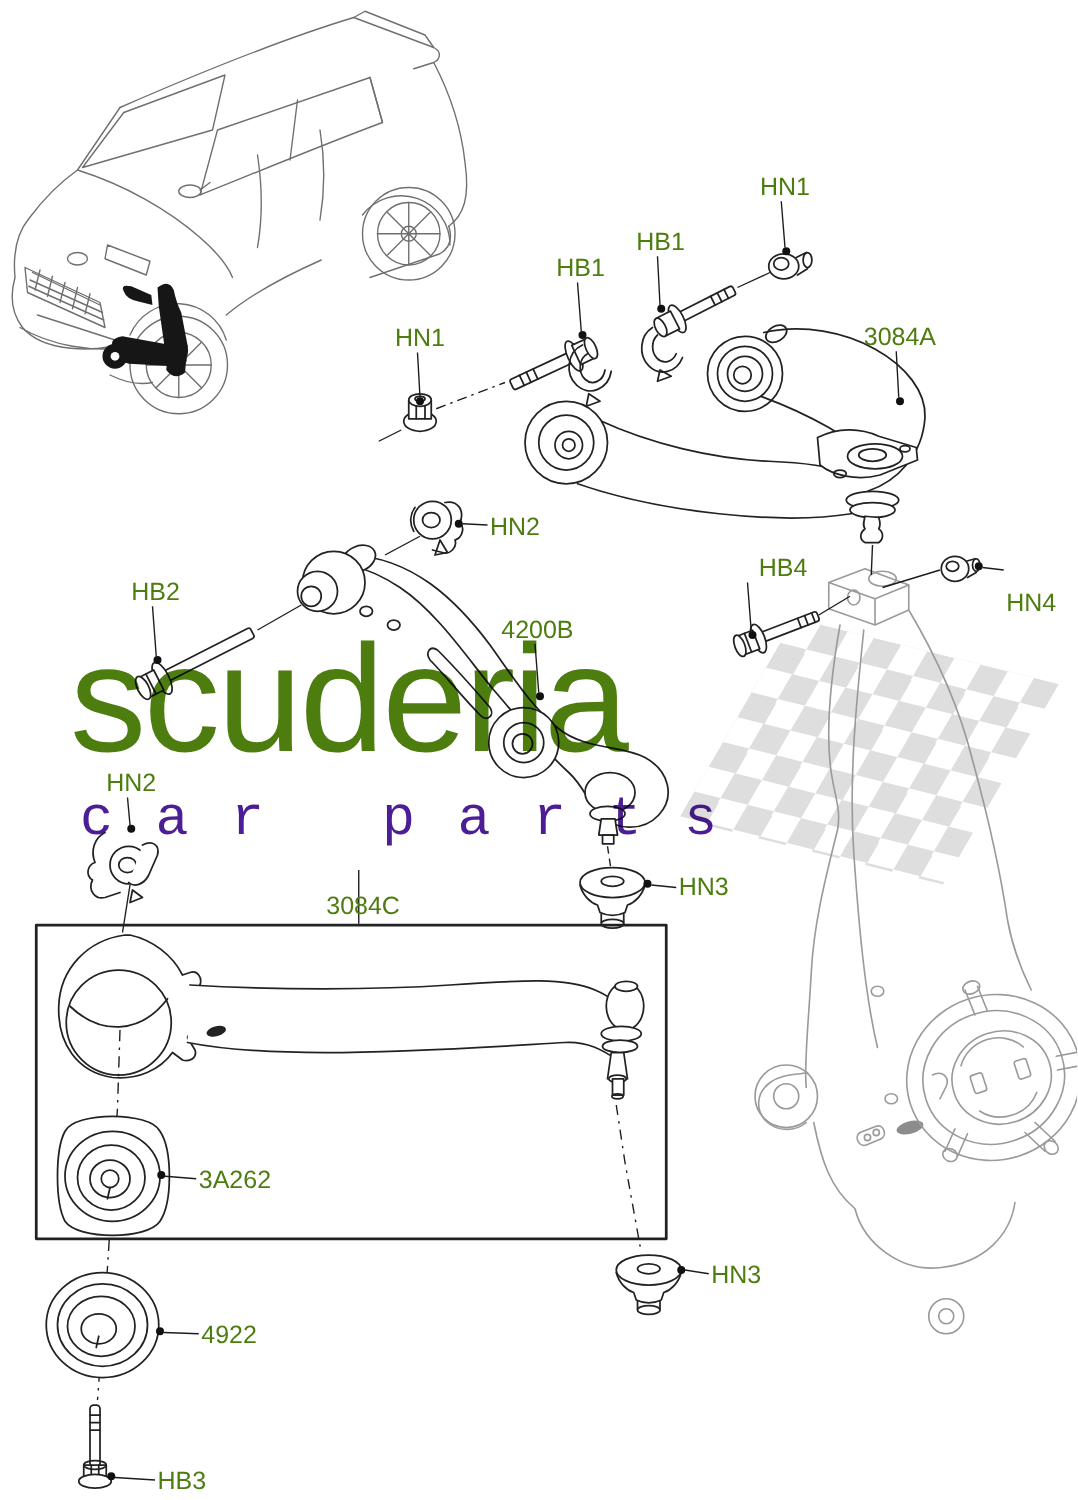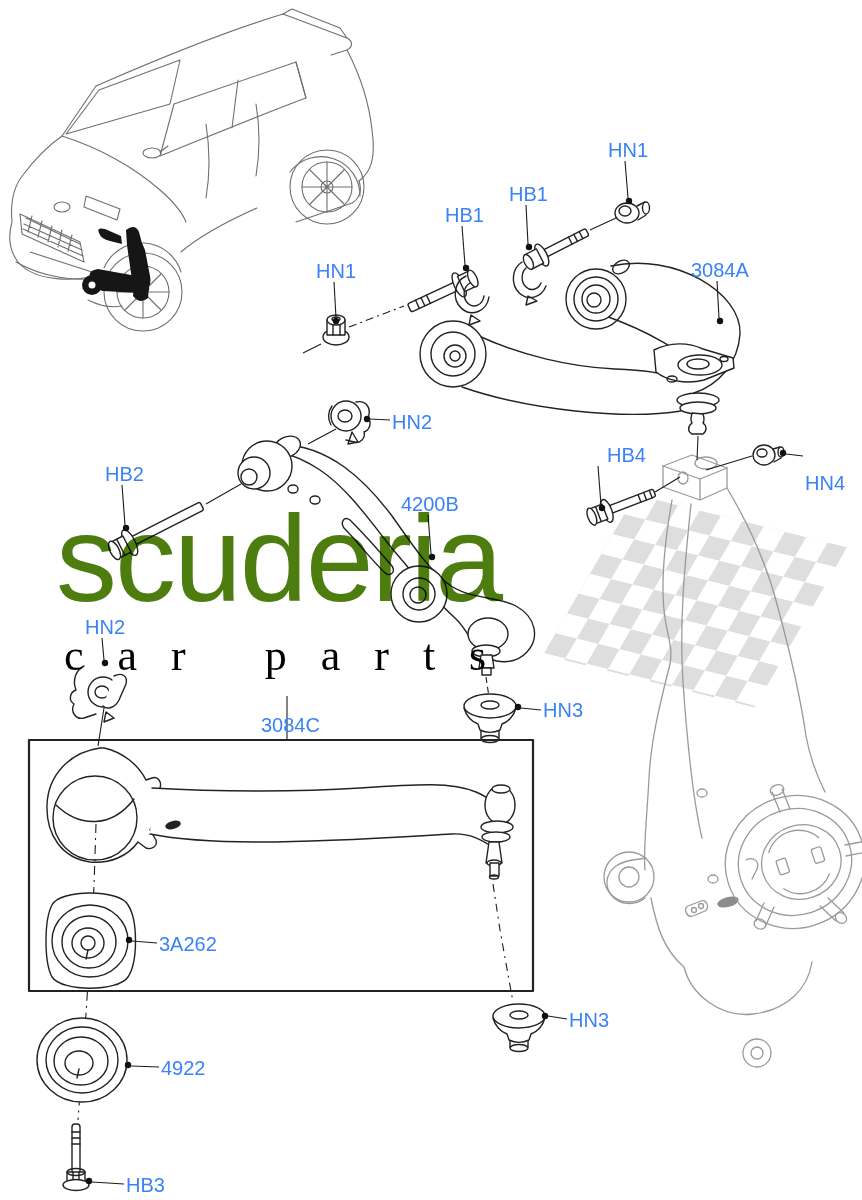--- a/index.html
+++ b/index.html
@@ -5,23 +5,23 @@
   html,body{margin:0;padding:0;background:#fff;}
   #stage{position:relative;width:862px;height:1200px;background:#fff;overflow:hidden;
          font-family:"Liberation Sans",sans-serif;}
   #art{position:absolute;left:0;top:0;z-index:1;}
   .flag{position:absolute;left:586px;top:512px;width:218px;height:178px;z-index:0;
         background:conic-gradient(#dcdcdc 0 25%,transparent 25% 50%,#dcdcdc 50% 75%,transparent 75%);
         background-size:44px 44px;transform:rotate(14deg) skewX(-16deg);transform-origin:50% 50%;opacity:.95;}
   .wm-brand{position:absolute;left:56px;top:498px;z-index:2;font-family:"Liberation Sans",sans-serif;
         font-weight:normal;font-size:122px;letter-spacing:-2px;color:#4d7c0f;line-height:1;
         mix-blend-mode:multiply;white-space:nowrap;}
-  .wm-sub{position:absolute;left:64px;top:634px;z-index:2;font-family:Liberation Serif, serif;
-        font-size:44px;letter-spacing:34px;color:#000000;line-height:1;mix-blend-mode:multiply;white-space:nowrap;}
-  .co{position:absolute;z-index:3;font-size:20px;color:#3b82f6;line-height:1.1;white-space:nowrap;cursor:pointer;}
+  .wm-sub{position:absolute;left:64px;top:634px;z-index:2;font-family:Liberation Mono, monospace;
+        font-size:44px;letter-spacing:34px;color:#4c1d95;line-height:1;mix-blend-mode:multiply;white-space:nowrap;}
+  .co{position:absolute;z-index:3;font-size:20px;color:#4d7c0f;line-height:1.1;white-space:nowrap;cursor:pointer;}
   
   .p{stroke:#222;fill:none;stroke-width:1.4px;stroke-linecap:round;stroke-linejoin:round;}
   .pf{stroke:#222;fill:#fff;stroke-width:1.4px;stroke-linecap:round;stroke-linejoin:round;}
   .pb{stroke:#222;fill:none;stroke-width:2.2px;stroke-linecap:round;stroke-linejoin:round;}
   .k{stroke:#9a9a9a;fill:none;stroke-width:1.3px;stroke-linecap:round;stroke-linejoin:round;}
   .car{stroke:#6f6f6f;fill:none;stroke-width:1.1px;stroke-linecap:round;stroke-linejoin:round;}
   .carf{fill:#161616;stroke:none;}
   .ld{stroke:#1c1c1c;fill:none;stroke-width:1.1px;}
   .dot{fill:#111;stroke:none;}
   .dk{fill:#222;stroke:none;}

